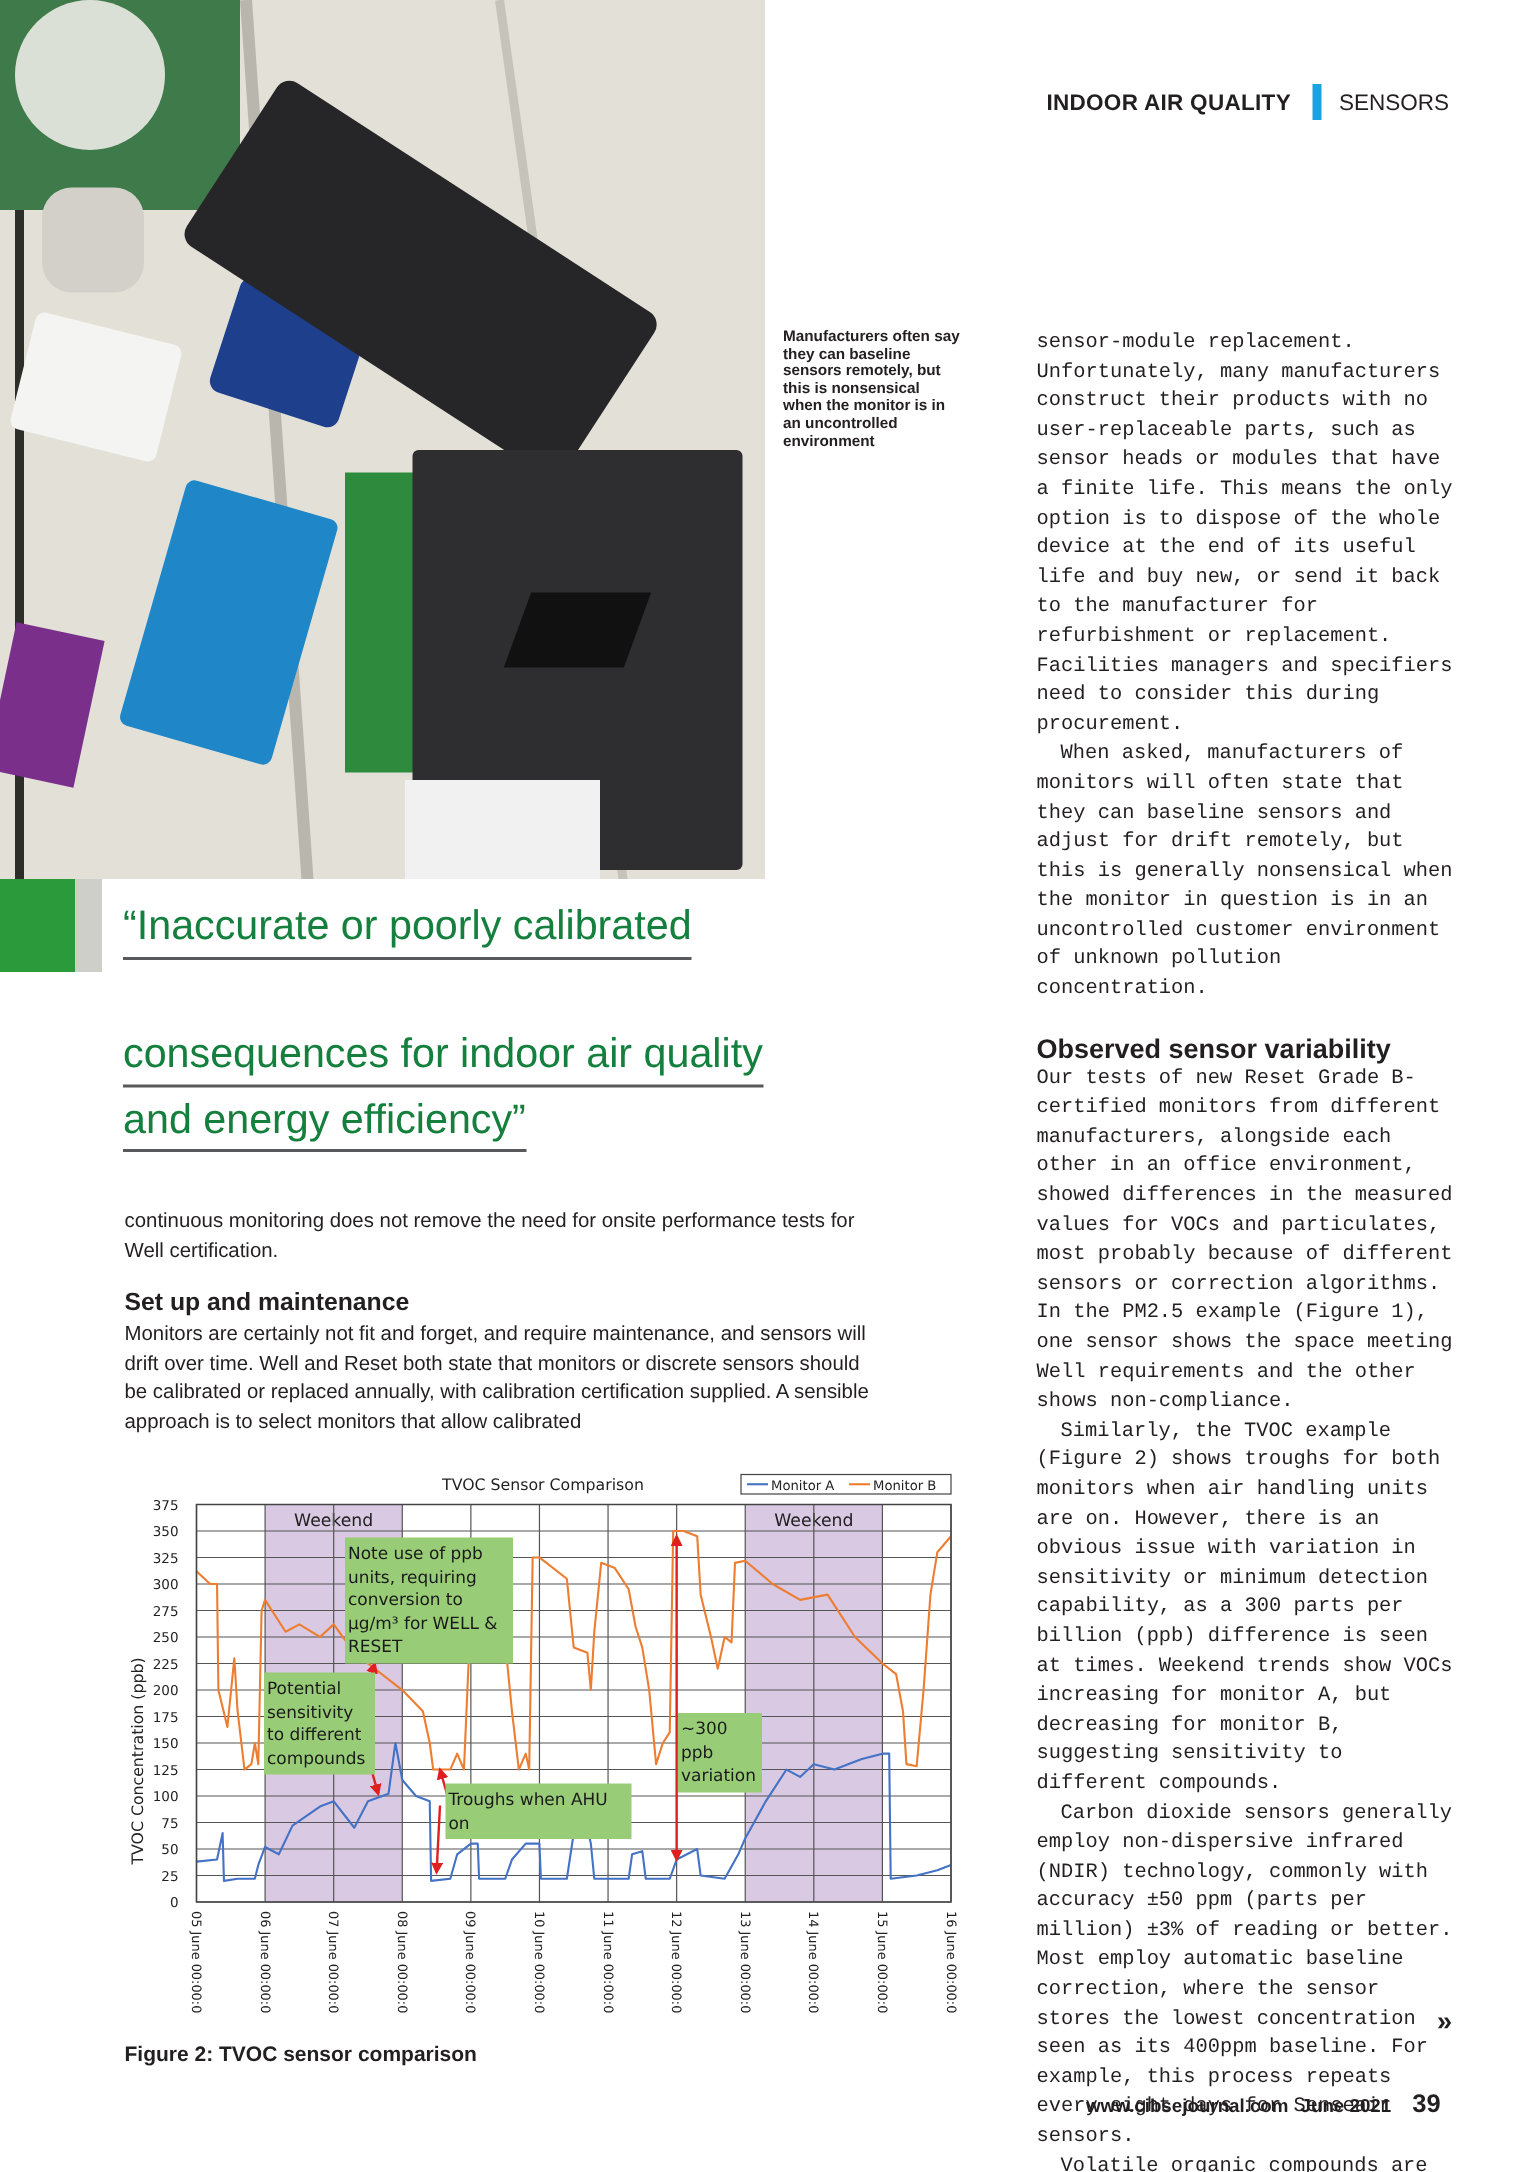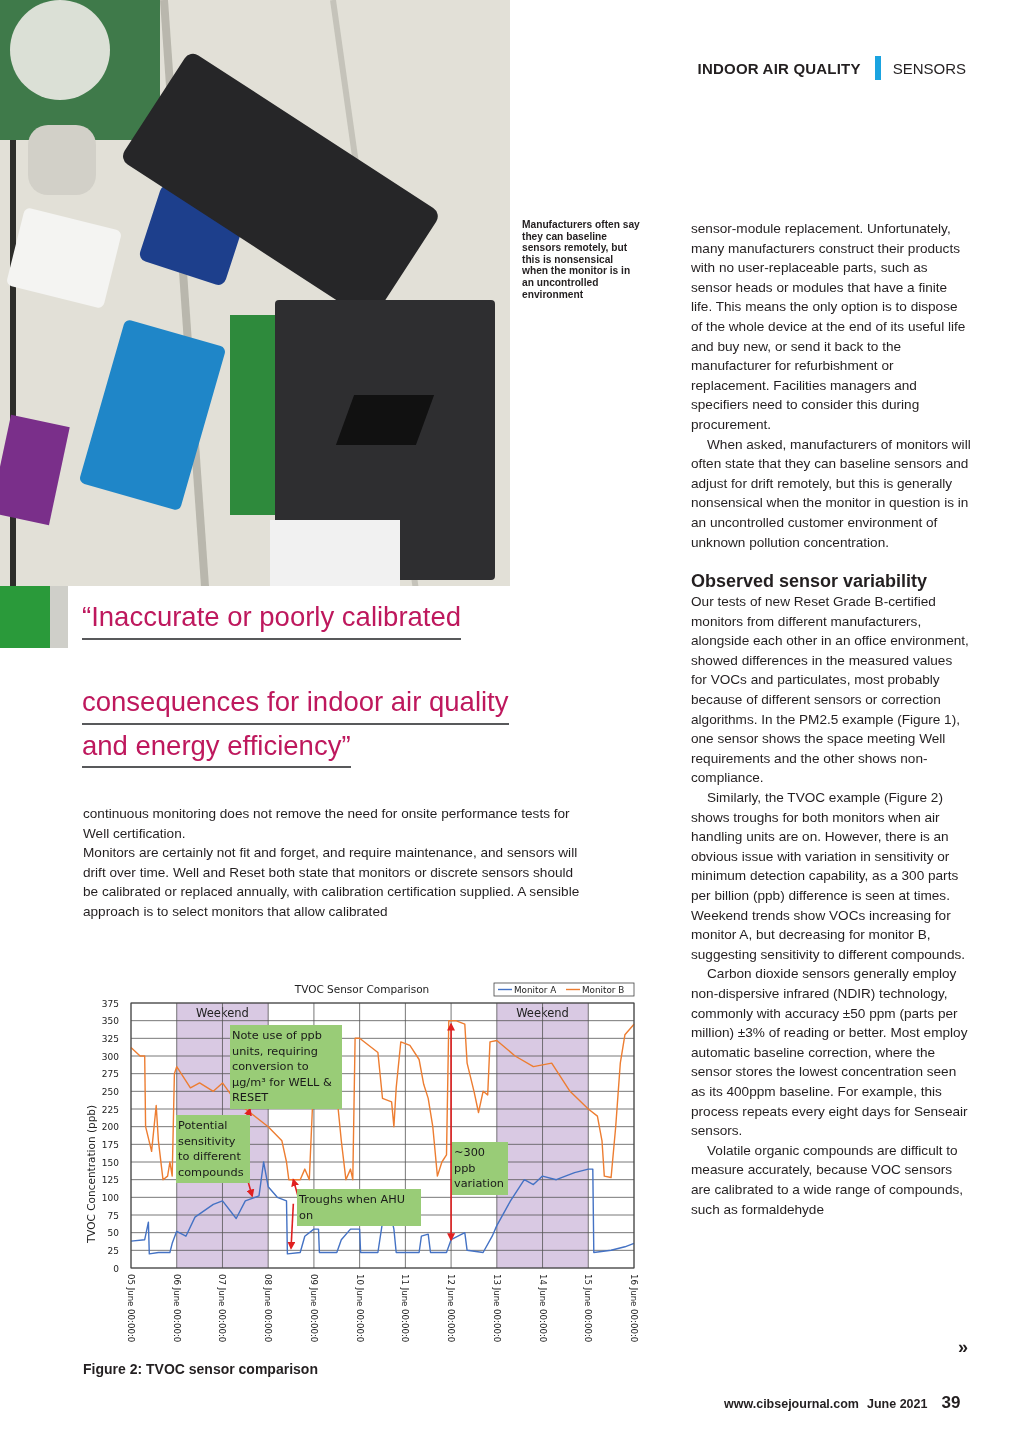--- a/index.html
+++ b/index.html
@@ -7,24 +7,24 @@
   .photo{position:absolute;left:0;top:0;width:510px;height:586px;background:#d9d7cf;overflow:hidden;}
   .photo-ext{position:absolute;left:0;top:586px;width:68px;height:62px;background:#cfcfc9;overflow:hidden;}
   .plank{position:absolute;background:#e6e4dc;}
   .gap{position:absolute;background:#3a3a36;}
   .shape{position:absolute;}
   .header{position:absolute;top:56px;right:58px;display:flex;align-items:center;font-size:15px;margin-left:27px;}
   .header .sec{font-weight:bold;letter-spacing:0.2px;}
   .header .bar{width:6px;height:24px;background:#1aa3e0;margin:0 12px 0 14px;}
   .caption{position:absolute;left:522px;top:219px;width:120px;font-size:10.2px;font-weight:bold;line-height:11.6px;}
   .col-right{position:absolute;left:691px;top:219px;width:280px;font-size:13.6px;line-height:19.6px;}
-  .col-right p{margin:0;}
+  .col-right p{margin:0;font-family:Liberation Mono, monospace;}
   .col-right p.ind{text-indent:16px;}
   .col-right h3{margin:18px 0 0 0;font-size:18px;font-weight:bold;line-height:22px;}
-  .pull{position:absolute;left:82px;top:596px;width:480px;font-size:27.5px;color:#be185d;line-height:41.5px;}
+  .pull{position:absolute;left:82px;top:596px;width:480px;font-size:27.5px;color:#15803d;line-height:41.5px;}
   .pull .ln{display:inline-block;border-bottom:2px solid #58595b;padding-bottom:0;}
   .body-left{position:absolute;left:83px;top:804px;width:500px;font-size:13.6px;line-height:19.6px;}
   .body-left p{margin:0;}
   .body-left h3{margin:14px 0 0 0;font-size:16.5px;font-weight:bold;line-height:22px;}
   .fig-cap{position:absolute;left:83px;top:1361px;font-size:14px;font-weight:bold;}
   .footer{position:absolute;left:724px;top:1393px;font-size:12.5px;font-weight:bold;display:flex;gap:8px;align-items:baseline;}
   .footer .pg{font-size:17px;margin-left:6px;}
   .raquo{position:absolute;left:958px;top:1337px;font-size:18px;font-weight:bold;}
   #chart{position:absolute;left:82px;top:978px;}
   .ann{position:absolute;background:#99cc77;font-size:11.3px;line-height:15.5px;padding:3px 2px;color:#1a1a1a;font-family:"DejaVu Sans",sans-serif;}
@@ -75,20 +75,21 @@
 
 <div class="pull">
   <span class="ln">“Inaccurate or poorly calibrated</span><br>
   <br>
   <span class="ln">consequences for indoor air quality</span><br>
   <span class="ln">and energy efficiency”</span>
 </div>
 
 <div class="body-left">
   <p>continuous monitoring does not remove the need for onsite performance tests for Well certification.</p>
+  <h3>Set up and maintenance</h3>
   <p>Monitors are certainly not fit and forget, and require maintenance, and sensors will drift over time. Well and Reset both state that monitors or discrete sensors should be calibrated or replaced annually, with calibration certification supplied. A sensible approach is to select monitors that allow calibrated</p>
 </div>
 
 <svg id="chart" width="560" height="380" xmlns="http://www.w3.org/2000/svg">
   <text id="ch-title" x="280" y="15" text-anchor="middle" font-family="DejaVu Sans, sans-serif" font-size="10.5" fill="#222">TVOC Sensor Comparison</text>
   <g id="ch-legend">
       <rect x="412" y="5" width="140" height="13" fill="#fff" stroke="#444" stroke-width="0.8"></rect>
       <line x1="416" x2="430" y1="11.5" y2="11.5" stroke="#4472c4" stroke-width="1.4"></line>
       <text x="432" y="15" font-family="DejaVu Sans, sans-serif" font-size="8.8" fill="#222">Monitor A</text>
       <line x1="484" x2="498" y1="11.5" y2="11.5" stroke="#ed7d31" stroke-width="1.4"></line>

